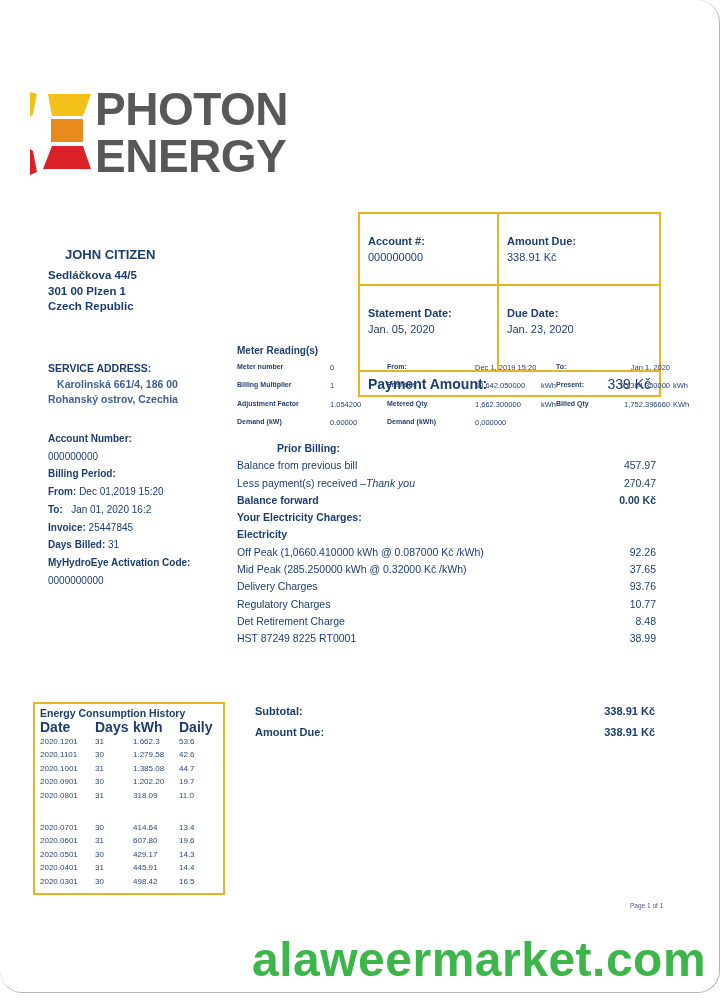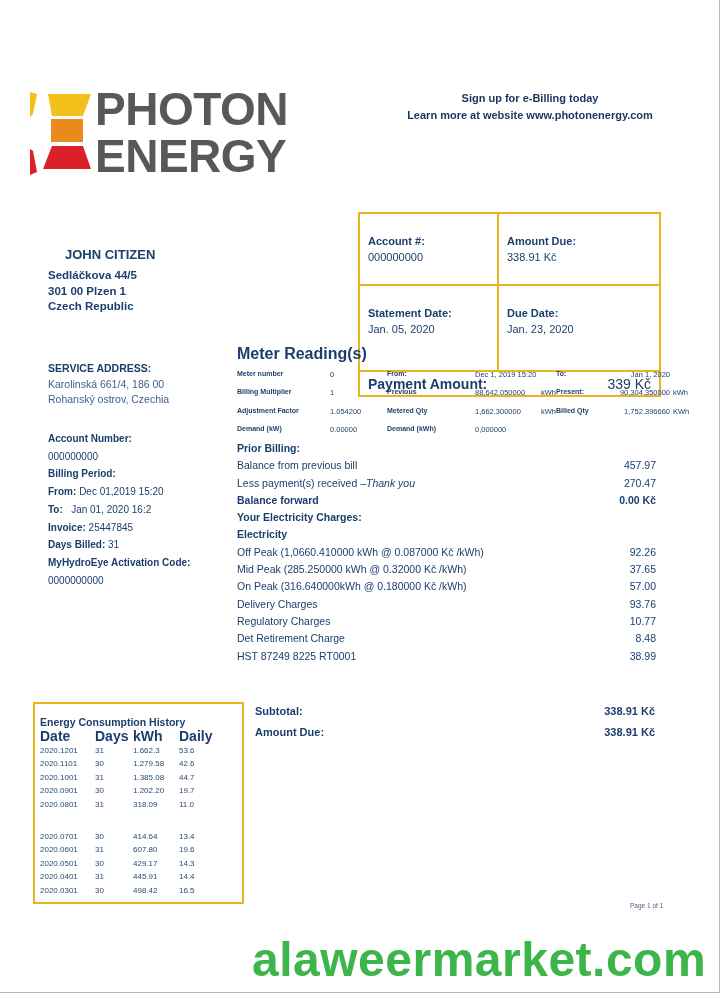--- a/index.html
+++ b/index.html
@@ -1,17 +1,17 @@
 <!DOCTYPE html>
 <html><head>
 <meta charset="utf-8">
 <style>
   html,body{margin:0;padding:0;background:#fff;}
   body{width:720px;height:1000px;position:relative;font-family:"Liberation Sans",sans-serif;color:#1c3e6e;}
-  .page{position:absolute;top:0;left:0;width:719px;height:992px;border-right:1px solid #b5b5b5;border-bottom:1px solid #b5b5b5;background:#fff;}
+  .page{position:absolute;top:0;left:0;width:719px;height:992px;border-right:1px solid #b5b5b5;border-bottom:1px solid #b5b5b5;background:#fff;border-radius:22px;}
   .abs{position:absolute;}
   .b{font-weight:bold;}
   .i{font-style:italic;}
 
   
   .logo-icon{left:30px;top:92px;width:61px;height:84px;}
   .logo-text{left:95px;top:86px;font-size:46px;line-height:47px;font-weight:bold;color:#57585a;letter-spacing:-0.5px;}
 
   
   .promo{left:360px;top:90px;width:340px;text-align:center;font-size:11px;line-height:17px;font-weight:bold;color:#17365d;}
@@ -23,45 +23,45 @@
   .acct-cell.c1{border-right:2px solid #e9b422;}
   .acct-cell.r1{border-bottom:2px solid #e9b422;height:32px;}
   .acct-cell.r2{height:46px;}
   .pay-row{border-top:2px solid #e9b422;display:flex;justify-content:space-between;align-items:center;padding:3px 8px;font-size:14px;height:17px;}
 
   
   .customer{left:48px;top:247px;}
   .cust-name{font-size:13px;font-weight:bold;margin-bottom:6px;margin-left:17px;}
   .cust-line{font-size:11.5px;font-weight:bold;line-height:15.5px;}
   .service{left:48px;top:361px;font-size:10.5px;line-height:15.5px;}
-  .service .val{font-weight:normal;color:#3f6192;}
+  .service .val{font-weight:bold;color:#3f6192;text-align:right;}
   .details{left:48px;top:430px;font-size:10px;line-height:17.7px;}
 
   
   .meter{left:237px;top:345px;width:456px;}
-  .meter-title{font-size:16px;font-weight:bold;margin-bottom:7px;}
+  .meter-title{font-size:10px;font-weight:bold;margin-bottom:7px;}
   .meter-grid{display:grid;grid-template-columns:93px 57px 88px 63px 18px 38px 76px 22px;grid-auto-rows:18.4px;font-size:7.5px;color:#24426f;}
   .meter-grid span{white-space:nowrap;overflow:visible;}
   .ml{font-weight:bold;font-size:7px;}
   .mvr{text-align:right;}
   .mu{padding-left:3px;}
 
   
   .charges{left:237px;top:442px;width:419px;}
   .crow{display:flex;align-items:baseline;height:17.3px;font-size:10.5px;}
   .crow .ca{margin-left:auto;}
-  .ctitle{font-size:10.5px;font-weight:bold;height:17.3px;}
+  .ctitle{font-size:10.5px;font-weight:bold;height:17.3px;margin-left:40px;}
 
   
   .totals{left:255px;top:705px;width:400px;font-size:11px;font-weight:bold;}
   .trow{display:flex;height:21px;}
   .trow .ta{margin-left:auto;}
 
   
-  .cons{left:33px;top:702px;width:211px;border:2px solid #e9b422;box-sizing:border-box;padding:12px 5px 5px 5px;}
+  .cons{left:33px;top:702px;width:192px;border:2px solid #e9b422;box-sizing:border-box;padding:3px 5px 5px 5px;}
   .cons-title{font-size:10.5px;font-weight:bold;margin-bottom:1px;}
   .ch-row{display:grid;grid-template-columns:55px 38px 46px 1fr;font-size:8px;line-height:13.4px;color:#2a4a78;}
   .ch-head{font-size:14px;font-weight:bold;line-height:15px;color:#1c3e6e;}
   .ch-gap{margin-top:19px;}
 
   
   .footer{left:630px;top:902px;font-size:6.5px;color:#4a5f80;}
   .watermark{left:252px;top:932px;font-size:48px;font-weight:bold;letter-spacing:0.5px;}
 </style>
 </head>
@@ -74,24 +74,20 @@
     <polygon points="0,57 3,59 7,80 0,83" fill="#da2128"></polygon>
     <polygon points="18,2 61,2 53,24 22,24" fill="#f3c01a"></polygon>
     <polygon points="21,27 53,27 53,50 21,50" fill="#e98a1c"></polygon>
     <polygon points="22,54 53,54 61,77 13,77" fill="#da2128"></polygon>
   </svg>
   <div class="abs logo-text">
     <div>PHOTON</div>
     <div>ENERGY</div>
   </div>
 
-  <div class="abs promo">
-    <div>Sign up for e-Billing today</div>
-    <div>Learn more at website www.photonenergy.com</div>
-  </div>
 
   <div class="abs acct-box">
     <div class="acct-grid">
       <div class="acct-cell c1 r1">
         <div class="b">Account #:</div>
         <div>000000000</div>
       </div>
       <div class="acct-cell r1">
         <div class="b">Amount Due:</div>
         <div>338.91 Kč</div>
@@ -195,24 +191,20 @@
       </div>
     <div class="crow">
         <span>Off Peak (1,0660.410000 kWh @ 0.087000 Kč /kWh)</span>
         <span class="ca">92.26</span>
       </div>
     <div class="crow">
         <span>Mid Peak (285.250000 kWh @ 0.32000 Kč /kWh)</span>
         <span class="ca">37.65</span>
       </div>
     <div class="crow">
-        <span>On Peak (316.640000kWh @ 0.180000 Kč /kWh)</span>
-        <span class="ca">57.00</span>
-      </div>
-    <div class="crow">
         <span>Delivery Charges</span>
         <span class="ca">93.76</span>
       </div>
     <div class="crow">
         <span>Regulatory Charges</span>
         <span class="ca">10.77</span>
       </div>
     <div class="crow">
         <span>Det Retirement Charge</span>
         <span class="ca">8.48</span>

